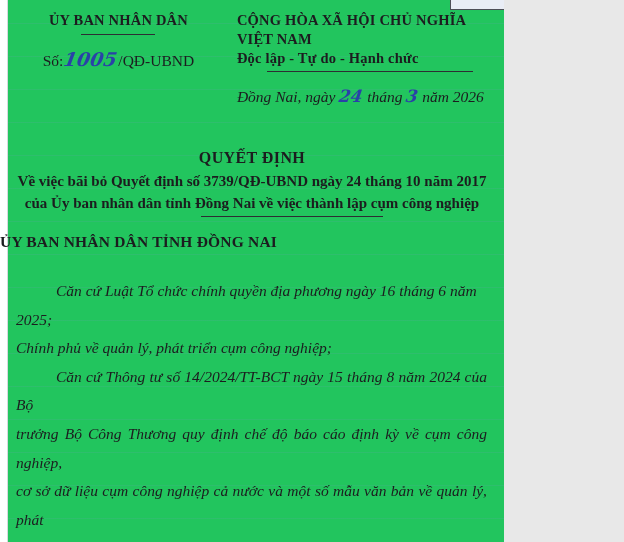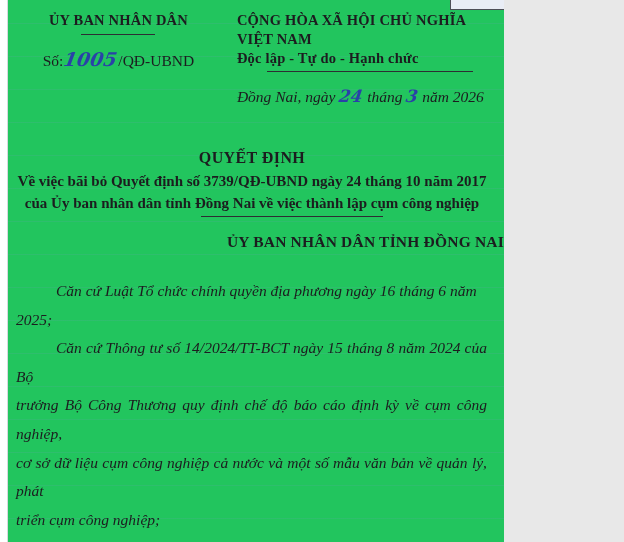--- a/index.html
+++ b/index.html
@@ -30,21 +30,21 @@
   .hand-num{display:inline-block;font-size:19px;transform:skewX(-10deg);margin:0 1px;}
   .hand-day{display:inline-block;font-size:17px;transform:skewX(-8deg);margin:0 4px;}
   .date-line{margin-top:14px;font-style:italic;font-size:15.5px;}
 
   .title{position:relative;z-index:1;margin-top:42px;text-align:center;font-weight:bold;
     font-size:16px;line-height:20px;letter-spacing:0.4px;}
   .subject{position:relative;z-index:1;margin-top:3px;}
   .subject .subject-line{text-align:center;font-weight:bold;font-size:15px;line-height:21.5px;}
   .subject-rule{position:relative;z-index:1;width:182px;border-top:1.6px solid #2d2d33;
     margin:2px 0 0 201px;height:0;}
-  .issuer{position:relative;z-index:1;margin-top:14px;text-align:right;font-weight:bold;
+  .issuer{position:relative;z-index:1;margin-top:14px;text-align:left;font-weight:bold;
     font-size:15.5px;line-height:21px;letter-spacing:0.2px;}
 
   .doc-body{position:relative;z-index:1;margin:25px 17px 0 16px;
     font-style:italic;font-size:15.5px;line-height:28.6px;}
   .doc-body .line{text-align:left;}
   .doc-body .indent{text-indent:40px;}
   .doc-body .justify{text-align:justify;text-align-last:justify;-moz-text-align-last:justify;}
 
   .stamp{position:absolute;left:583px;top:385px;z-index:2;opacity:0.95;}
 </style>
@@ -75,20 +75,21 @@
   <div class="subject">
       <div class="subject-line">Về việc bãi bỏ Quyết định số 3739/QĐ-UBND ngày 24 tháng 10 năm 2017</div>
       <div class="subject-line">của Ủy ban nhân dân tỉnh Đồng Nai về việc thành lập cụm công nghiệp</div>
     </div>
   <div class="subject-rule"></div>
 
   <div class="issuer">ỦY BAN NHÂN DÂN TỈNH ĐỒNG NAI</div>
 
   <div class="doc-body">
       <div class="indent line">Căn cứ Luật Tổ chức chính quyền địa phương ngày 16 tháng 6 năm 2025;</div>
+      <div class="line">Chính phủ về quản lý, phát triển cụm công nghiệp;</div>
       <div class="indent justify line">Căn cứ Thông tư số 14/2024/TT-BCT ngày 15 tháng 8 năm 2024 của Bộ</div>
       <div class="justify line">trưởng Bộ Công Thương quy định chế độ báo cáo định kỳ về cụm công nghiệp,</div>
       <div class="justify line">cơ sở dữ liệu cụm công nghiệp cả nước và một số mẫu văn bản về quản lý, phát</div>
       <div class="line">triển cụm công nghiệp;</div>
       <div class="indent justify line">Theo đề nghị của Giám đốc Sở Công Thương tại Báo cáo số 1512/BC-</div>
     </div>
 
   <svg class="stamp" width="41" height="157" viewBox="0 0 41 157" xmlns="http://www.w3.org/2000/svg">
     <g stroke="#c3271e" fill="none">
       <circle cx="80" cy="80" r="78" stroke-width="2.6"></circle>

